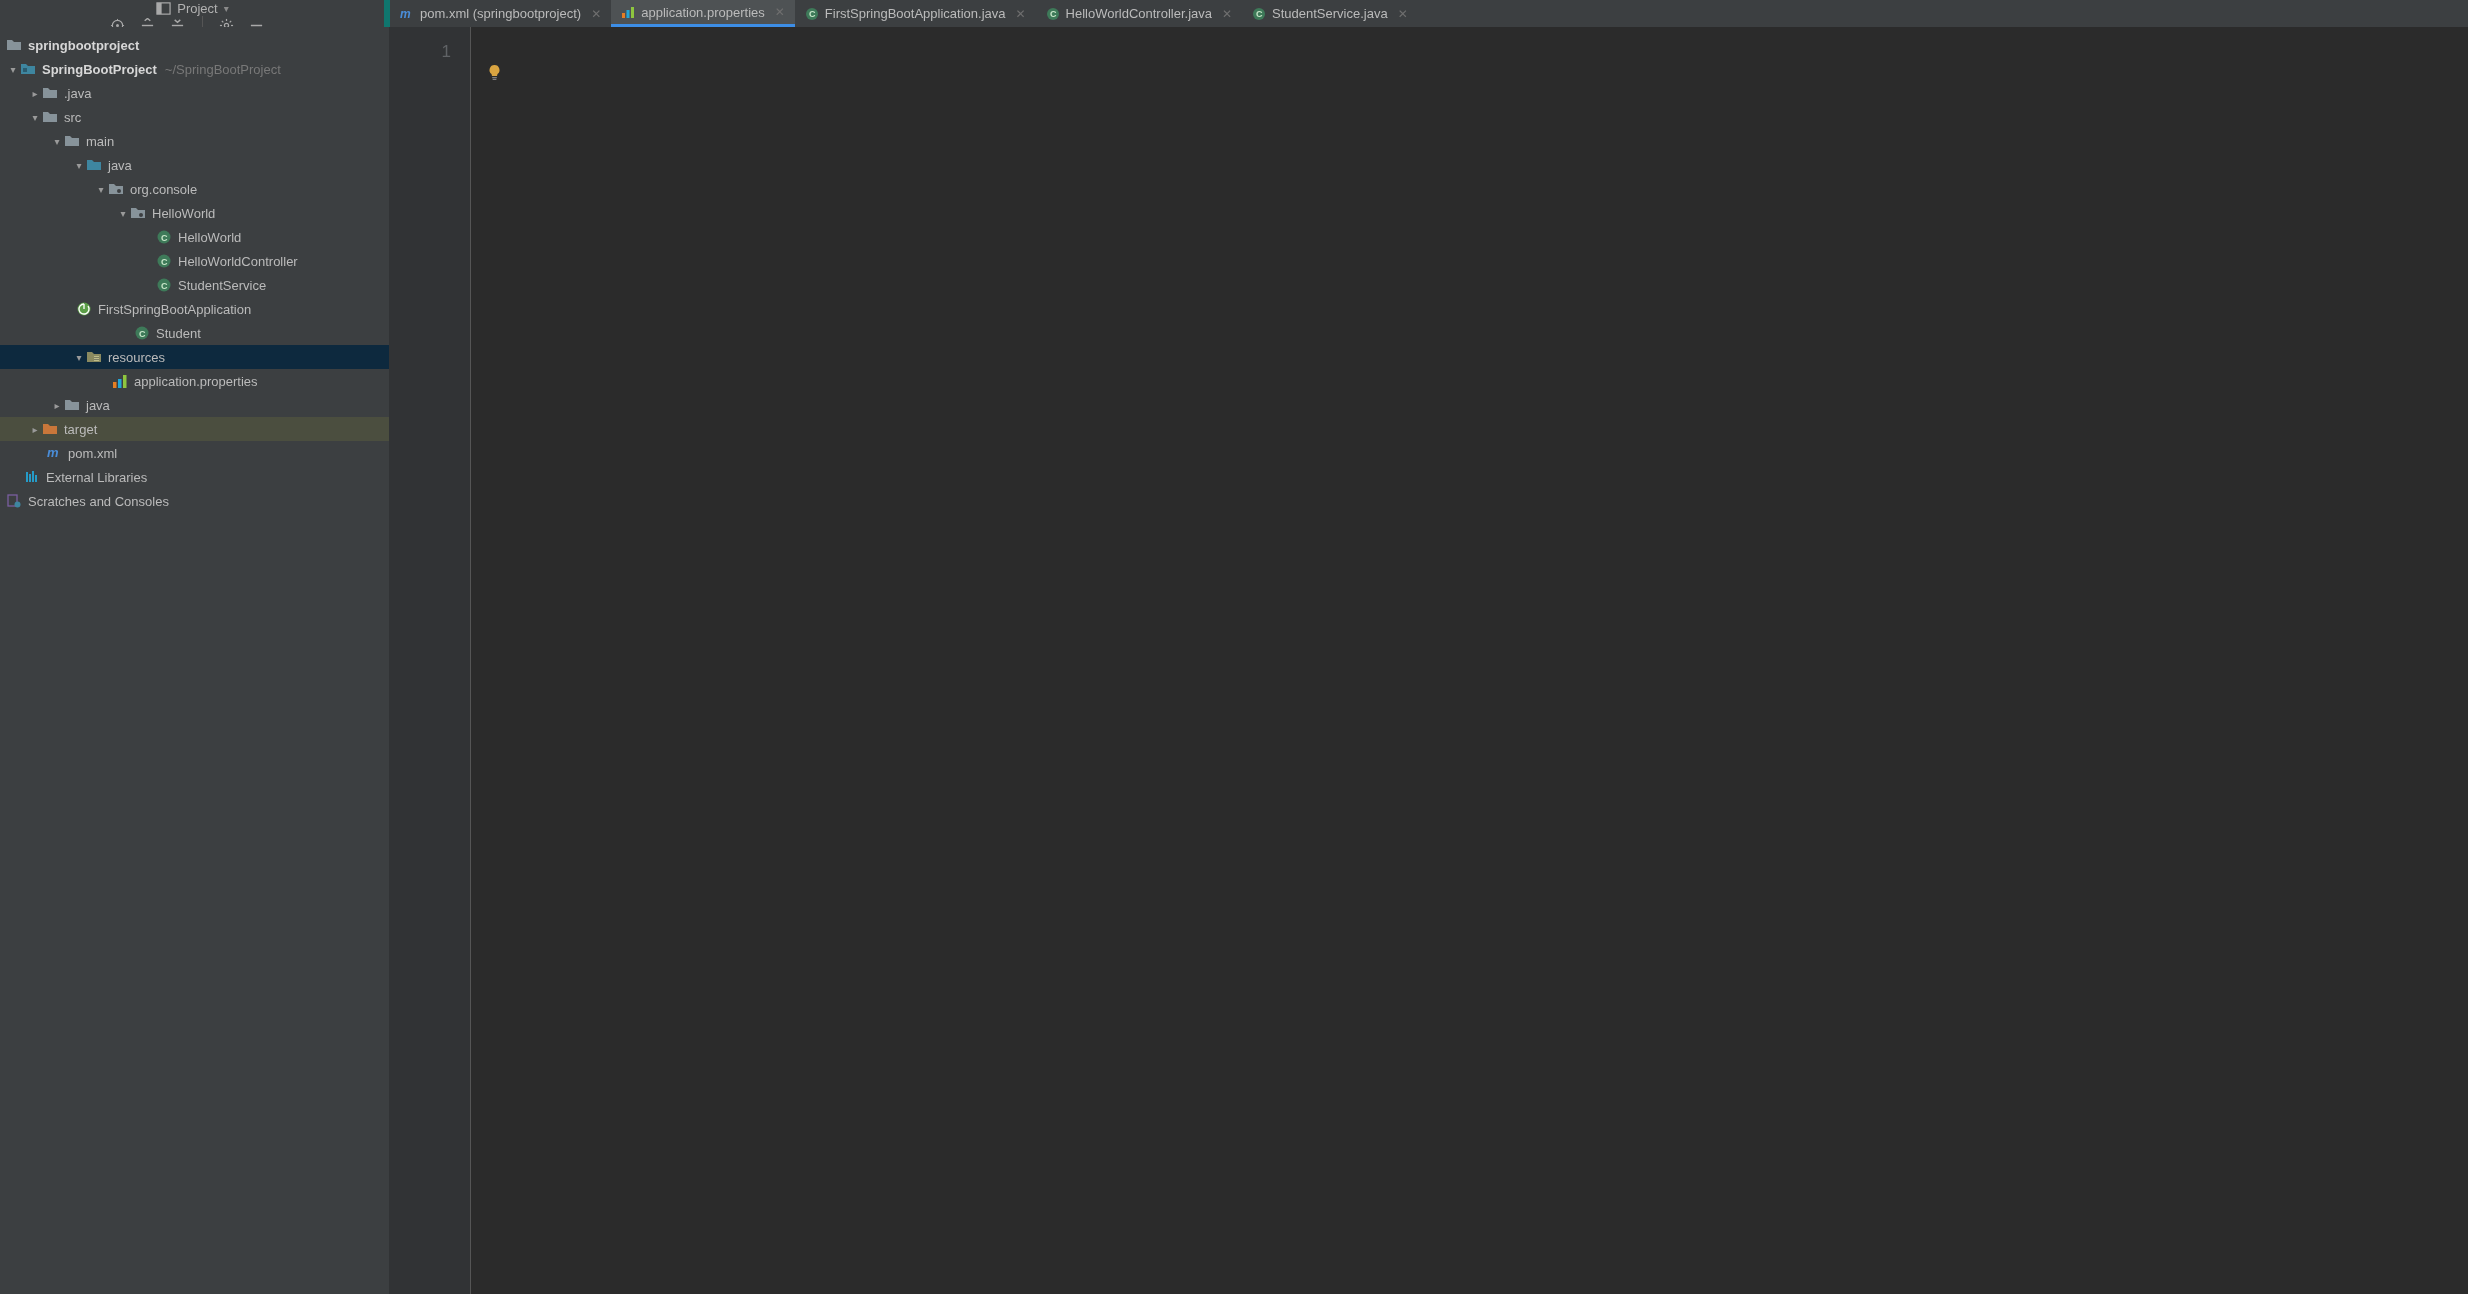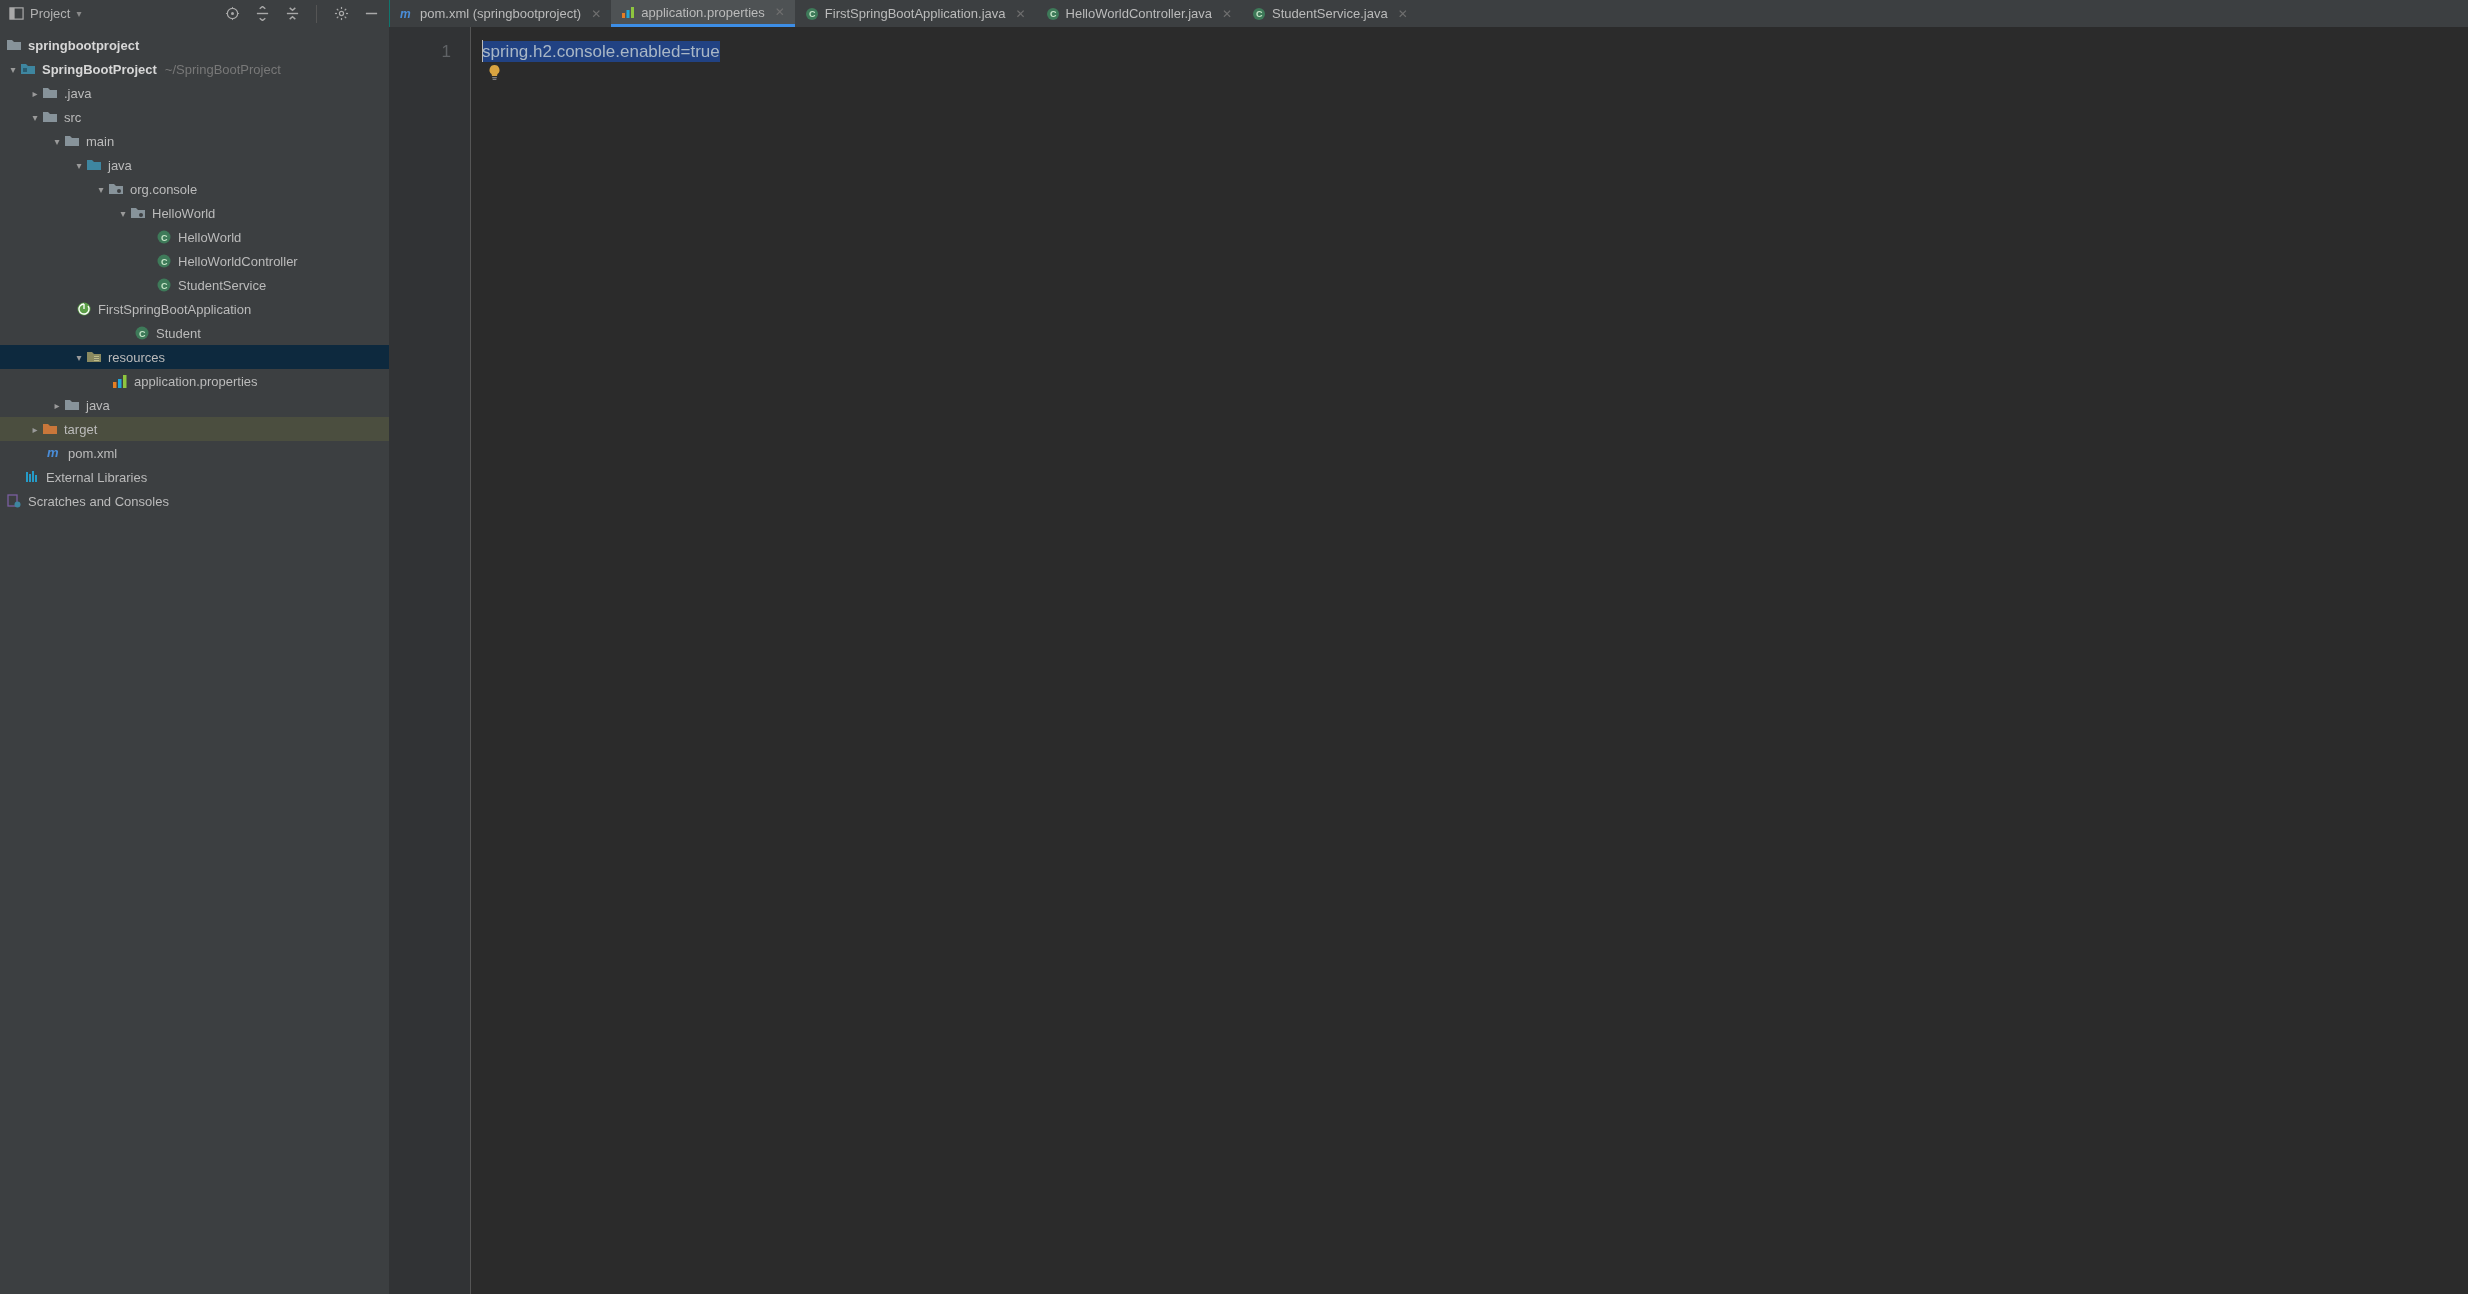--- a/index.html
+++ b/index.html
@@ -48,21 +48,21 @@
   .code-wrap { position:relative; padding:12px 0 0 0; flex:1; }
   .code-wrap::before { content:""; position:absolute; left:0; top:0; bottom:0; width:1px; background:#555;}
   .code-line { height:26px; line-height:26px; padding-left:12px; position:relative;}
   .code-line .seltxt { background:#214283; color:#a9b7c6; padding:1px 0;}
   .caret { position:absolute; left:12px; top:1px; width:1px; height:22px; background:#bbb;}
   .bulb { position:absolute; left:18px; top:38px; font-size:13px;}
   .bulb svg{width:13px;height:16px;}
 
   
   .top-row { display:flex; height:27px; border-bottom:1px solid #2b2b2b;}
-  .top-row .tw-header { width:390px; border-right:1px solid #0f766e; border-bottom:none;}
+  .top-row .tw-header { width:390px; border-right:6px solid #0f766e; border-bottom:none;flex-direction:column;}
   .top-row .tabs { flex:1; overflow:hidden;}
 
   
   .ic-folder {fill:#87939a;}
   .ic-folder-o {fill:#c9773a;}
   .ic-module {fill:#3e86a0;}
   .ic-props-a{fill:#e67e22;} .ic-props-b{fill:#23a6d7;} .ic-props-c{fill:#8ec63f;}
   .ic-libs{stroke:#23a6d7;}
 </style>
 </head>
@@ -385,24 +385,20 @@
         </div>
       </div>
     </div>
 
     <div class="editor-area">
       <div class="editor">
         <div class="gutter">
           <div class="ln">1</div>
         </div>
         <div class="code-wrap">
-          <div class="code-line">
-            <span class="caret"></span>
-            <span class="seltxt">spring.h2.console.enabled=true</span>
-          </div>
           <span class="bulb">
             <svg viewBox="0 0 13 16">
                 <path fill="#d9a441" d="M6.5 0a5 5 0 0 0-3 9l.5 2h5l.5-2a5 5 0 0 0-3-9z"></path>
                 <rect x="4.2" y="12" width="4.6" height="1.2" fill="#808080"></rect>
                 <rect x="4.6" y="13.8" width="3.8" height="1.2" fill="#808080"></rect>
               </svg>
           </span>
         </div>
       </div>
     </div>

